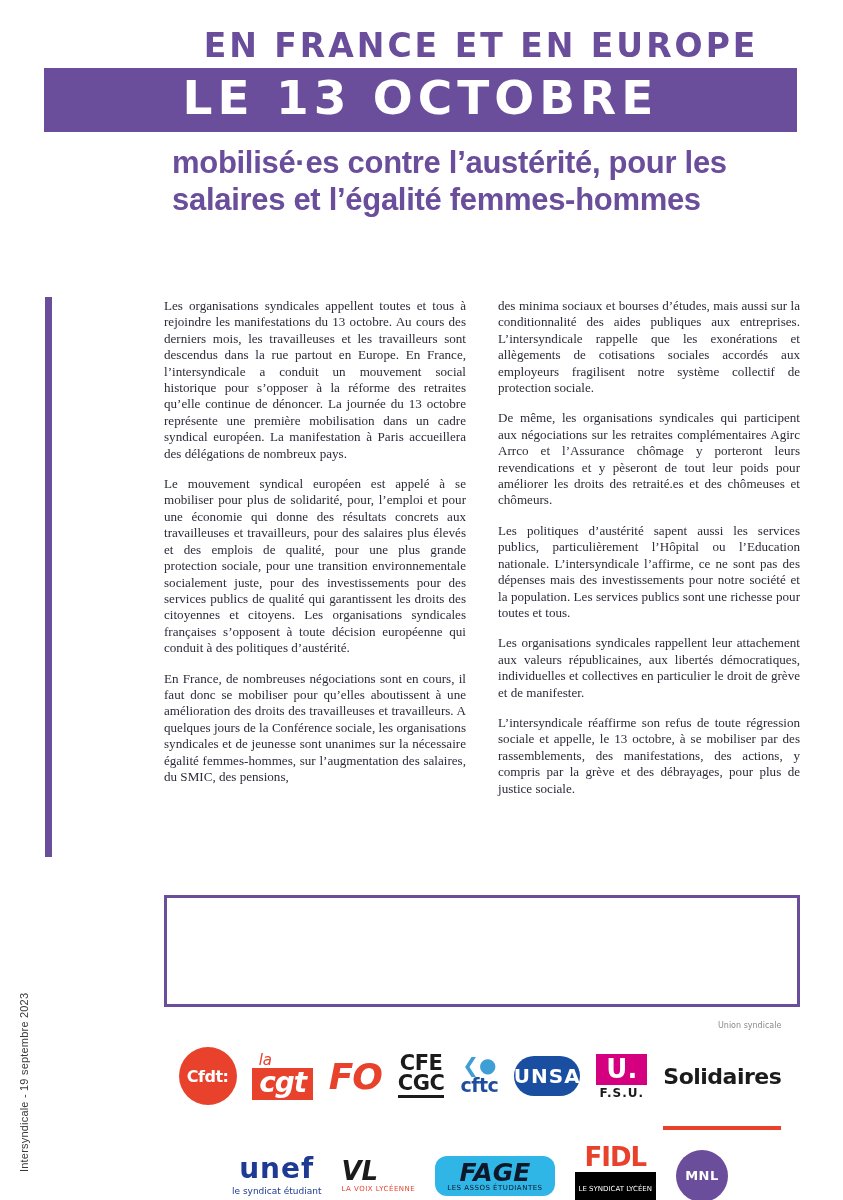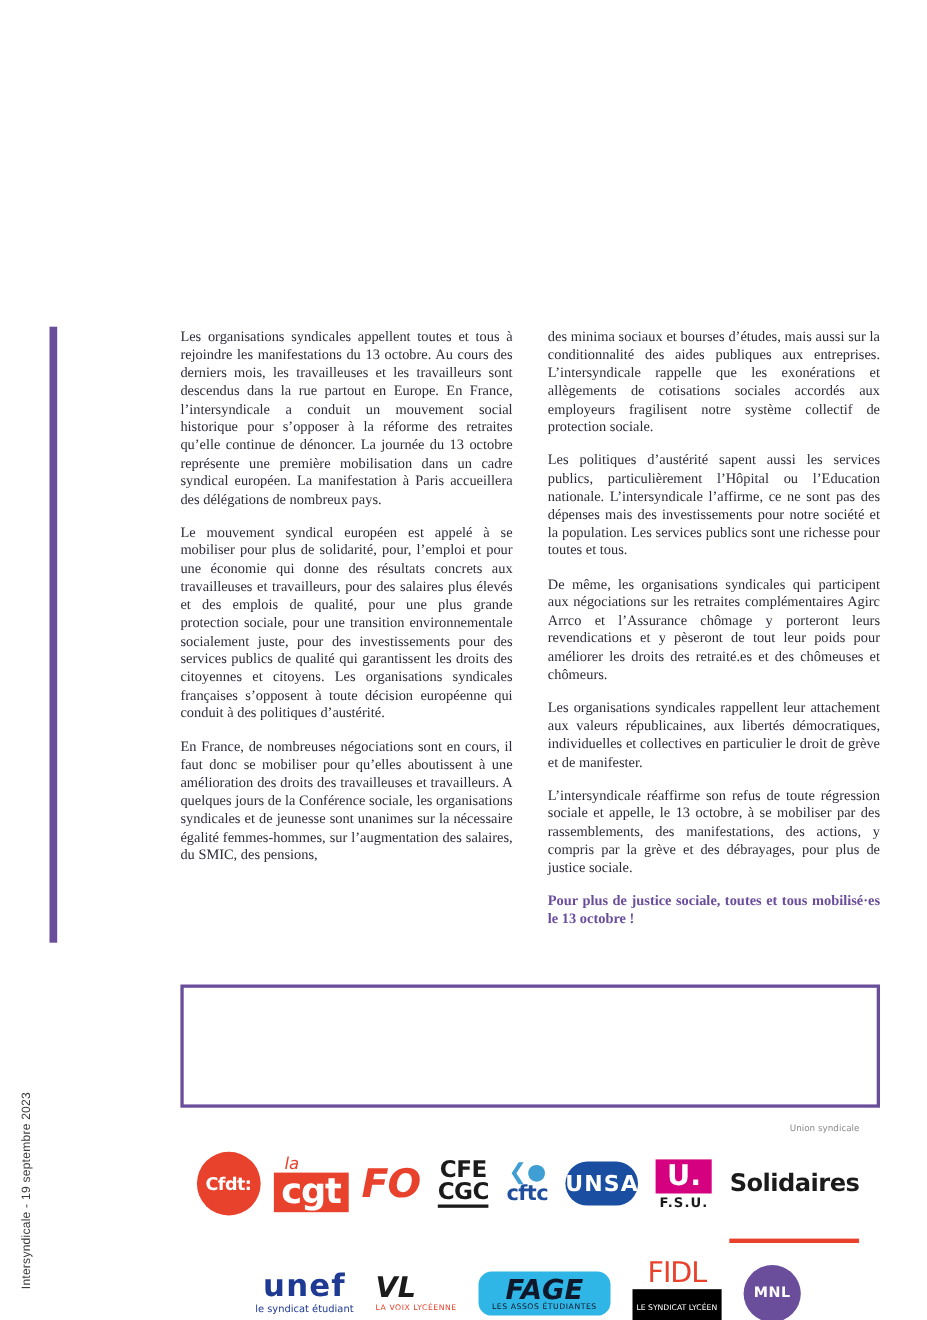--- a/index.html
+++ b/index.html
@@ -174,24 +174,25 @@
   .lg-cgt .la {
     color: #e8412c;
     font-size: 15px;
     font-style: italic;
     align-self: flex-start;
     margin-left: 6px;
   }
   .lg-cgt .cgt {
     background: #e8412c;
     color: #ffffff;
-    font-size: 32px;
+    font-size: 28px;
     font-weight: bold;
     padding: 1px 7px 3px 7px;
     letter-spacing: -1px;
+    font-style: italic;
   }
   .lg-fo {
     color: #e8412c;
     font-size: 36px;
     font-weight: bold;
     font-style: italic;
     letter-spacing: -1px;
   }
   .lg-cfecgc {
     flex-direction: column;
@@ -319,21 +320,21 @@
     font-size: 7px;
     letter-spacing: 0.5px;
   }
   .lg-fidl {
     flex-direction: column;
     align-items: center;
     line-height: 1;
   }
   .lg-fidl .main {
     font-size: 26px;
-    font-weight: normal;
+    font-weight: bold;
     color: #e8412c;
     letter-spacing: -1px;
   }
   .lg-fidl .sub {
     background: #000000;
     color: #ffffff;
     font-size: 7px;
     padding: 14px 4px;
     margin-top: 2px;
     text-align: center;
@@ -346,37 +347,41 @@
     font-size: 13px;
     font-weight: bold;
     letter-spacing: 0.5px;
   }
 </style>
 </head>
 <body>
 
 <div class="poster">
 
+  <div class="header">
+    <div class="band-1">EN FRANCE ET EN EUROPE</div>
+    <div class="band-2">LE 13 OCTOBRE</div>
+    <div class="subtitle">mobilisé·es contre l’austérité, pour les salaires et l’égalité femmes-hommes</div>
+  </div>
 
   <div class="left-bar"></div>
   <div class="side-note">Intersyndicale - 19 septembre 2023</div>
 
   <div class="columns">
     <div class="col">
       <p>Les organisations syndicales appellent toutes et tous à rejoindre les manifestations du 13 octobre. Au cours des derniers mois, les travailleuses et les travailleurs sont descendus dans la rue partout en Europe. En France, l’intersyndicale a conduit un mouvement social historique pour s’opposer à la réforme des retraites qu’elle continue de dénoncer. La journée du 13 octobre représente une première mobilisation dans un cadre syndical européen. La manifestation à Paris accueillera des délégations de nombreux pays.</p>
       <p>Le mouvement syndical européen est appelé à se mobiliser pour plus de solidarité, pour, l’emploi et pour une économie qui donne des résultats concrets aux travailleuses et travailleurs, pour des salaires plus élevés et des emplois de qualité, pour une plus grande protection sociale, pour une transition environnementale socialement juste, pour des investissements pour des services publics de qualité qui garantissent les droits des citoyennes et citoyens. Les organisations syndicales françaises s’opposent à toute décision européenne qui conduit à des politiques d’austérité.</p>
       <p>En France, de nombreuses négociations sont en cours, il faut donc se mobiliser pour qu’elles aboutissent à une amélioration des droits des travailleuses et travailleurs. A quelques jours de la Conférence sociale, les organisations syndicales et de jeunesse sont unanimes sur la nécessaire égalité femmes-hommes, sur l’augmentation des salaires, du SMIC, des pensions,</p>
     </div>
     <div class="col">
       <p>des minima sociaux et bourses d’études, mais aussi sur la conditionnalité des aides publiques aux entreprises. L’intersyndicale rappelle que les exonérations et allègements de cotisations sociales accordés aux employeurs fragilisent notre système collectif de protection sociale.</p>
+      <p>De même, les organisations syndicales qui participent aux négociations sur les retraites complémentaires Agirc Arrco et l’Assurance chômage y porteront leurs revendications et y pèseront de tout leur poids pour améliorer les droits des retraité.es et des chômeuses et chômeurs.</p>
       <p>Les politiques d’austérité sapent aussi les services publics, particulièrement l’Hôpital ou l’Education nationale. L’intersyndicale l’affirme, ce ne sont pas des dépenses mais des investissements pour notre société et la population. Les services publics sont une richesse pour toutes et tous.</p>
-      <p>De même, les organisations syndicales qui participent aux négociations sur les retraites complémentaires Agirc Arrco et l’Assurance chômage y porteront leurs revendications et y pèseront de tout leur poids pour améliorer les droits des retraité.es et des chômeuses et chômeurs.</p>
       <p>Les organisations syndicales rappellent leur attachement aux valeurs républicaines, aux libertés démocratiques, individuelles et collectives en particulier le droit de grève et de manifester.</p>
       <p>L’intersyndicale réaffirme son refus de toute régression sociale et appelle, le 13 octobre, à se mobiliser par des rassemblements, des manifestations, des actions, y compris par la grève et des débrayages, pour plus de justice sociale.</p>
-      <p class="highlight">Pour plus de justice sociale, toutes et tous mobilisé·es le 13 octobre !</p>
     </div>
   </div>
 
   <div class="empty-box"></div>
 
   <div class="logos">
 
     <div class="logo-row row1">
 
       <div class="logo lg-cfdt">

